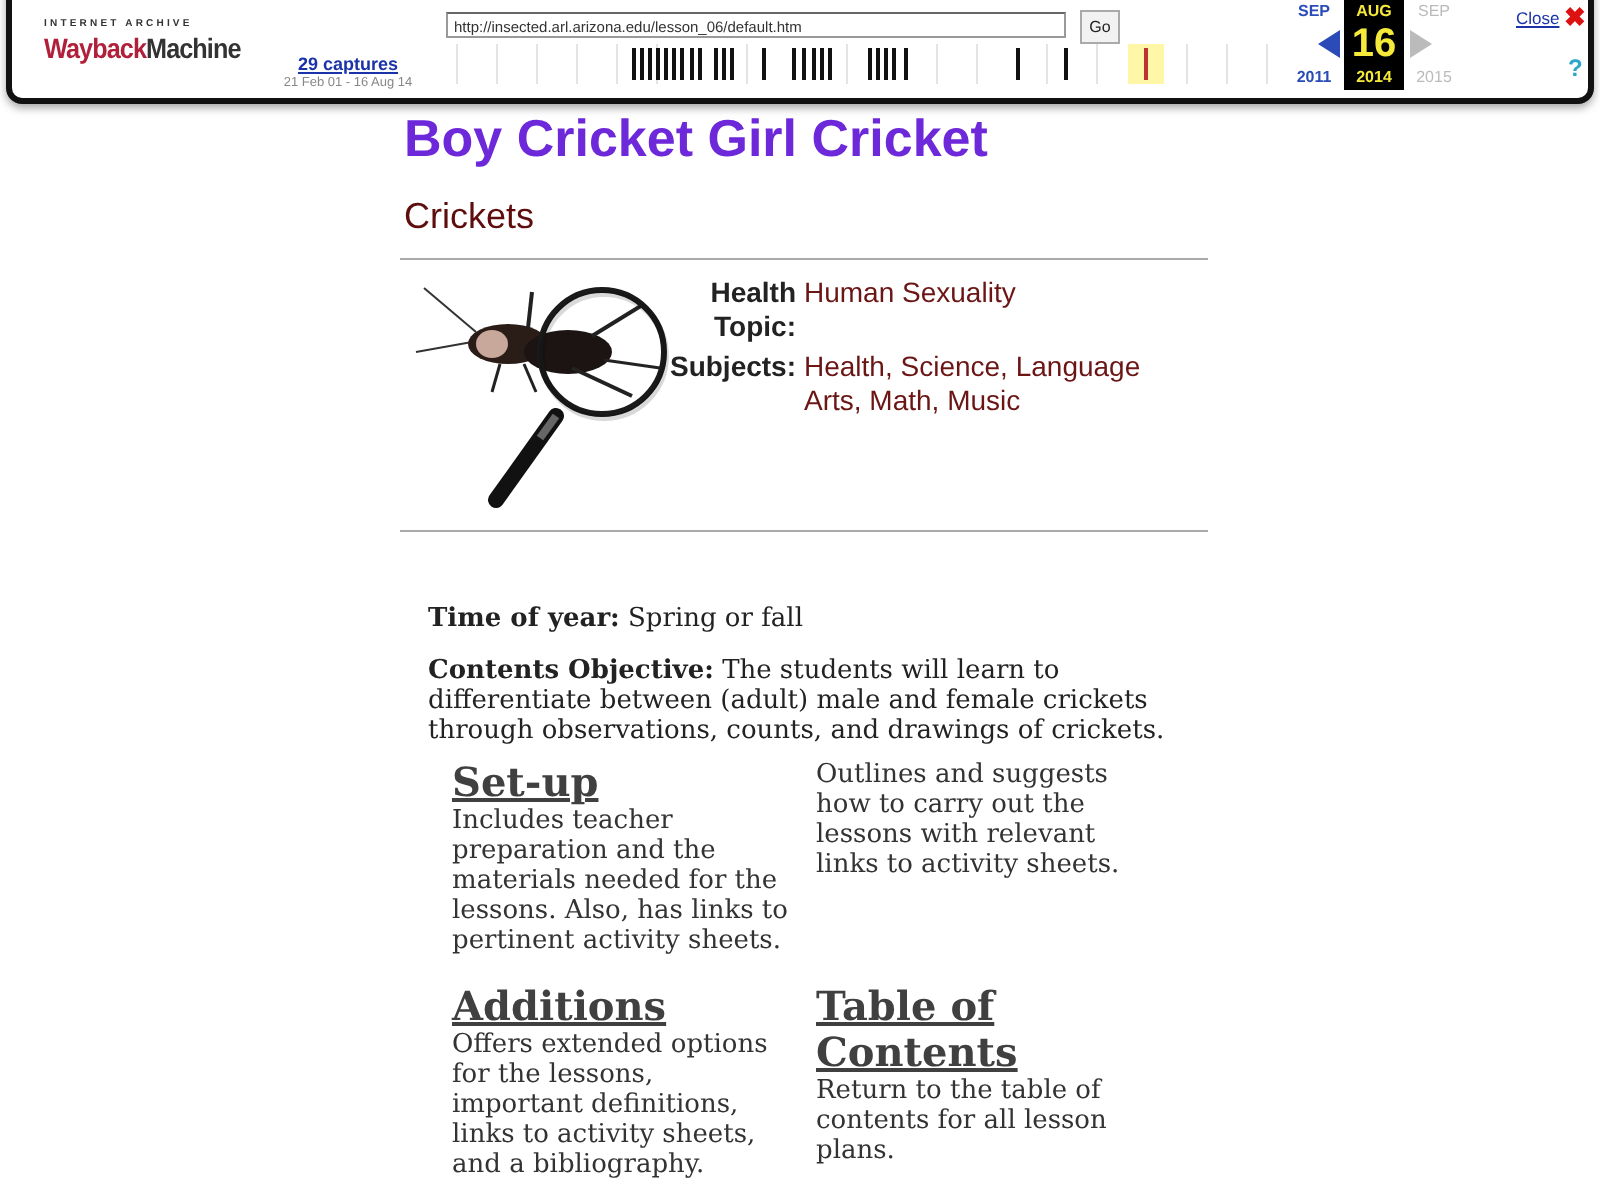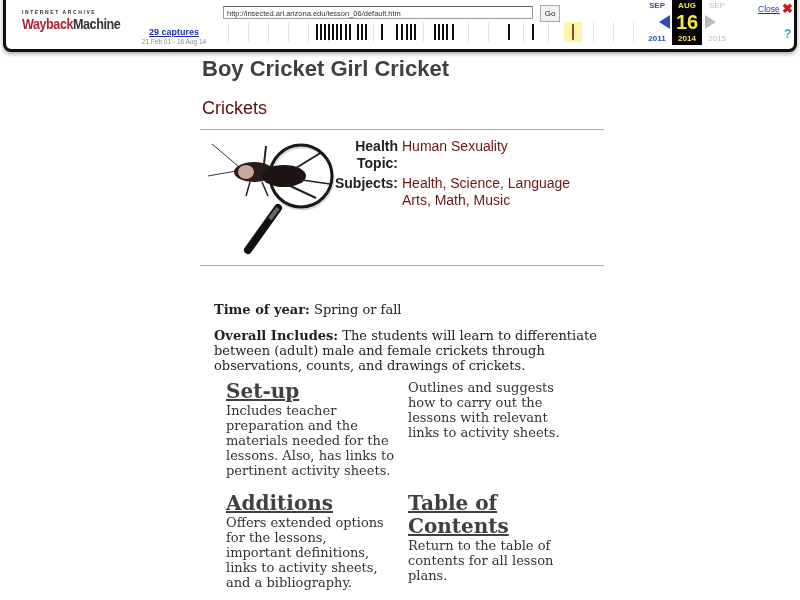--- a/index.html
+++ b/index.html
@@ -48,21 +48,21 @@
     .wm-cal .arrow-l { width: 0; height: 0; display: inline-block; border-top: 7px solid transparent; border-bottom: 7px solid transparent; border-right: 11px solid #2a4bb8; margin-top: 4px; margin-left: 14px; }
     .wm-cal .arrow-r { width: 0; height: 0; display: inline-block; border-top: 7px solid transparent; border-bottom: 7px solid transparent; border-left: 11px solid #bbb; margin-top: 4px; margin-right: 16px; }
 
     .wm-close { position: absolute; left: 752px; top: 7px; font-size: 8.5px; color: #1a33a8; text-decoration: underline; }
     .wm-close-x { position: absolute; left: 776px; top: 4px; font-size: 13px; font-weight: bold; color: #d11; }
     .wm-help { position: absolute; left: 758px; top: 33px; font-size: 8.5px; color: #1a33a8; text-decoration: underline; padding-left: 46px; }
     .wm-help-q { position: absolute; left: 778px; top: 30px; font-size: 12px; font-weight: bold; color: #2ba6c9; }
 
     
     .page { position: absolute; left: 200px; top: 50px; width: 404px; }
-    .title { font-family: "Liberation Sans", sans-serif; font-weight: bold; font-size: 22px; color: #404040; margin: 4px 0 0 2px; line-height: 30px; }
+    .title { font-family: "Liberation Sans", sans-serif; font-weight: bold; font-size: 26px; color: #6d28d9; margin: 4px 0 0 2px; line-height: 30px; }
     .subtitle { font-family: "Liberation Sans", sans-serif; font-size: 18px; color: #5e0d0d; margin: 14px 0 0 2px; line-height: 20px; }
     .hr { height: 0; border-top: 1px solid #aaa; margin: 0; }
     .hr1 { position: absolute; left: 0; top: 79px; width: 404px; }
     .hr2 { position: absolute; left: 0; top: 215px; width: 404px; }
 
     .cricket-img { position: absolute; left: 6px; top: 88px; width: 132px; height: 118px; }
 
     .info { position: absolute; left: 134px; top: 88px; font-family: "Liberation Sans", sans-serif; font-size: 14px; }
     .info .row { display: flex; margin-bottom: 3px; }
     .info .lbl { width: 64px; text-align: right; font-weight: bold; color: #222; line-height: 17px; }
@@ -199,21 +199,21 @@
     <div class="row">
       <div class="lbl">Subjects:</div>
       <div class="val">Health, Science, Language Arts, Math, Music</div>
     </div>
   </div>
 
   <div class="hr hr2"></div>
 
   <div class="body-text">
     <p><b>Time of year:</b> <span>Spring or fall</span></p>
-    <p><b>Overall Includes:</b> <span>The students will learn to differentiate between (adult) male and female crickets through observations, counts, and drawings of crickets.</span></p>
+    <p><b>Contents Objective:</b> <span>The students will learn to differentiate between (adult) male and female crickets through observations, counts, and drawings of crickets.</span></p>
   </div>
 
   <div class="grid">
     <div class="cell" style="left:0; top:0;">
       <a>Set-up</a>
       <div class="desc">Includes teacher preparation and the materials needed for the lessons. Also, has links to pertinent activity sheets.</div>
     </div>
     <div class="cell" style="left:182px; top:0;">
       <div class="desc">Outlines and suggests how to carry out the lessons with relevant links to activity sheets.</div>
     </div>

